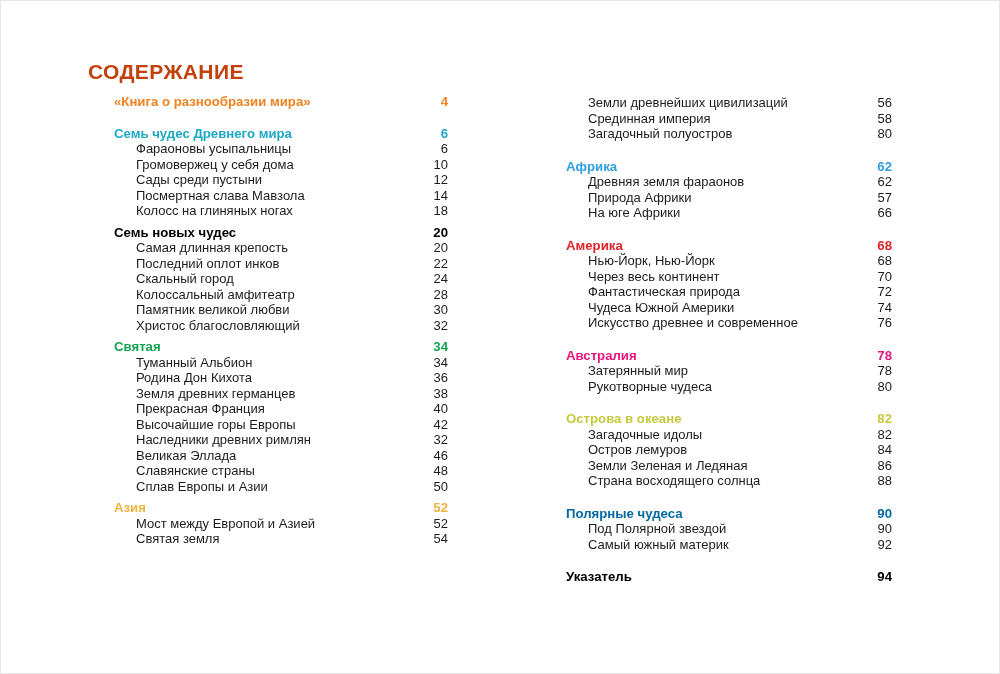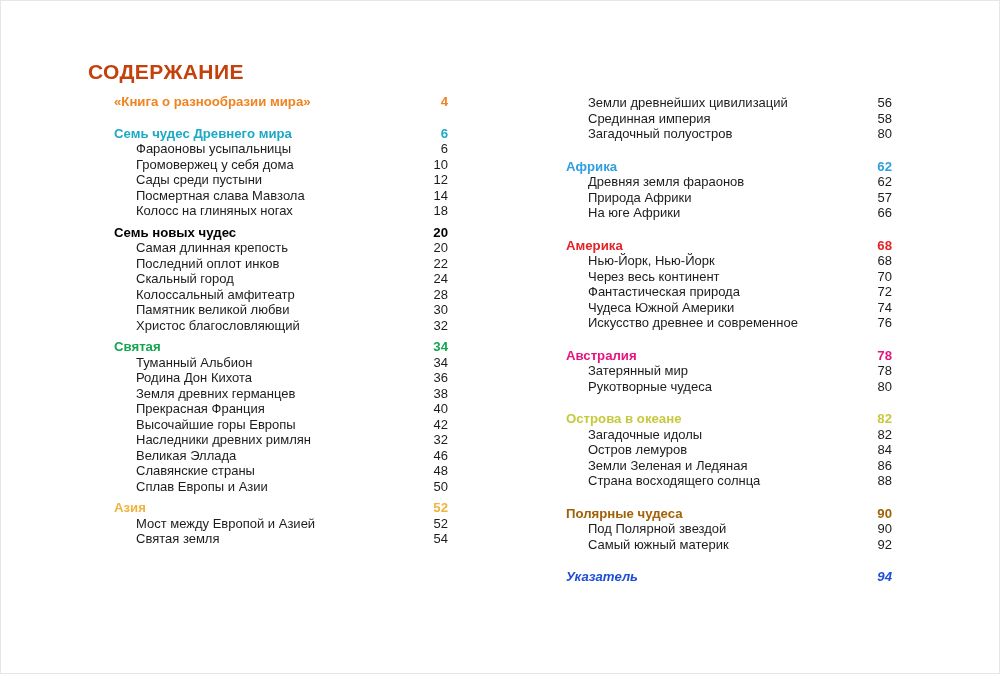--- a/index.html
+++ b/index.html
@@ -313,37 +313,37 @@
           <span class="leader"></span>
           <span class="page">86</span>
         </div>
         <div class="row entry">
           <span class="t">Страна восходящего солнца</span>
           <span class="leader"></span>
           <span class="page">88</span>
         </div>
       </div>
       <div class="block">
-        <div class="row header-row" style="color: #a16207;">
+        <div class="row header-row" style="color: #0369a1;">
           <span class="t">Полярные чудеса</span>
           <span class="leader"></span>
           <span class="page">90</span>
         </div>
         <div class="row entry">
           <span class="t">Под Полярной звездой</span>
           <span class="leader"></span>
           <span class="page">90</span>
         </div>
         <div class="row entry">
           <span class="t">Самый южный материк</span>
           <span class="leader"></span>
           <span class="page">92</span>
         </div>
       </div>
       <div class="block">
-        <div class="row header-row" style="color: #1d4ed8; font-style: italic;">
+        <div class="row header-row" style="color: #000000;">
           <span class="t">Указатель</span>
           <span class="leader"></span>
           <span class="page">94</span>
         </div>
       </div>
     </div>
 </div>
 
 </body></html>

